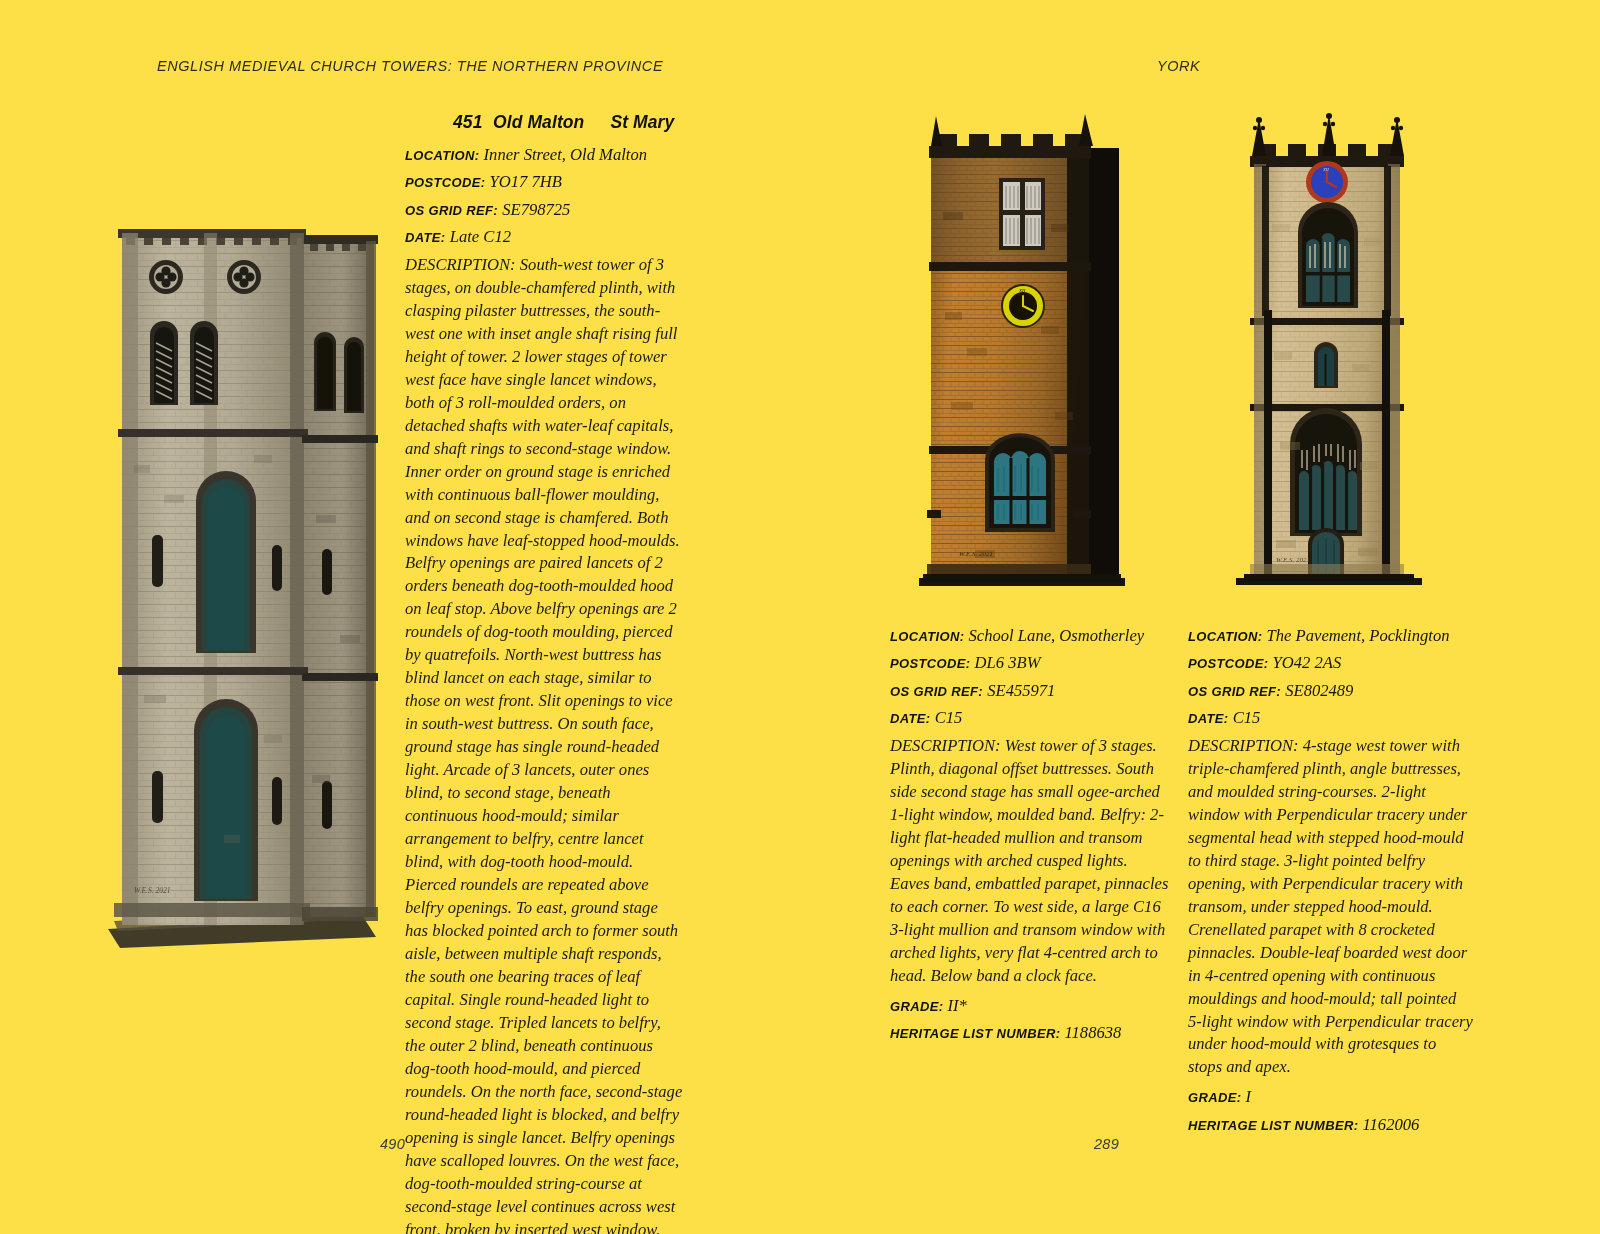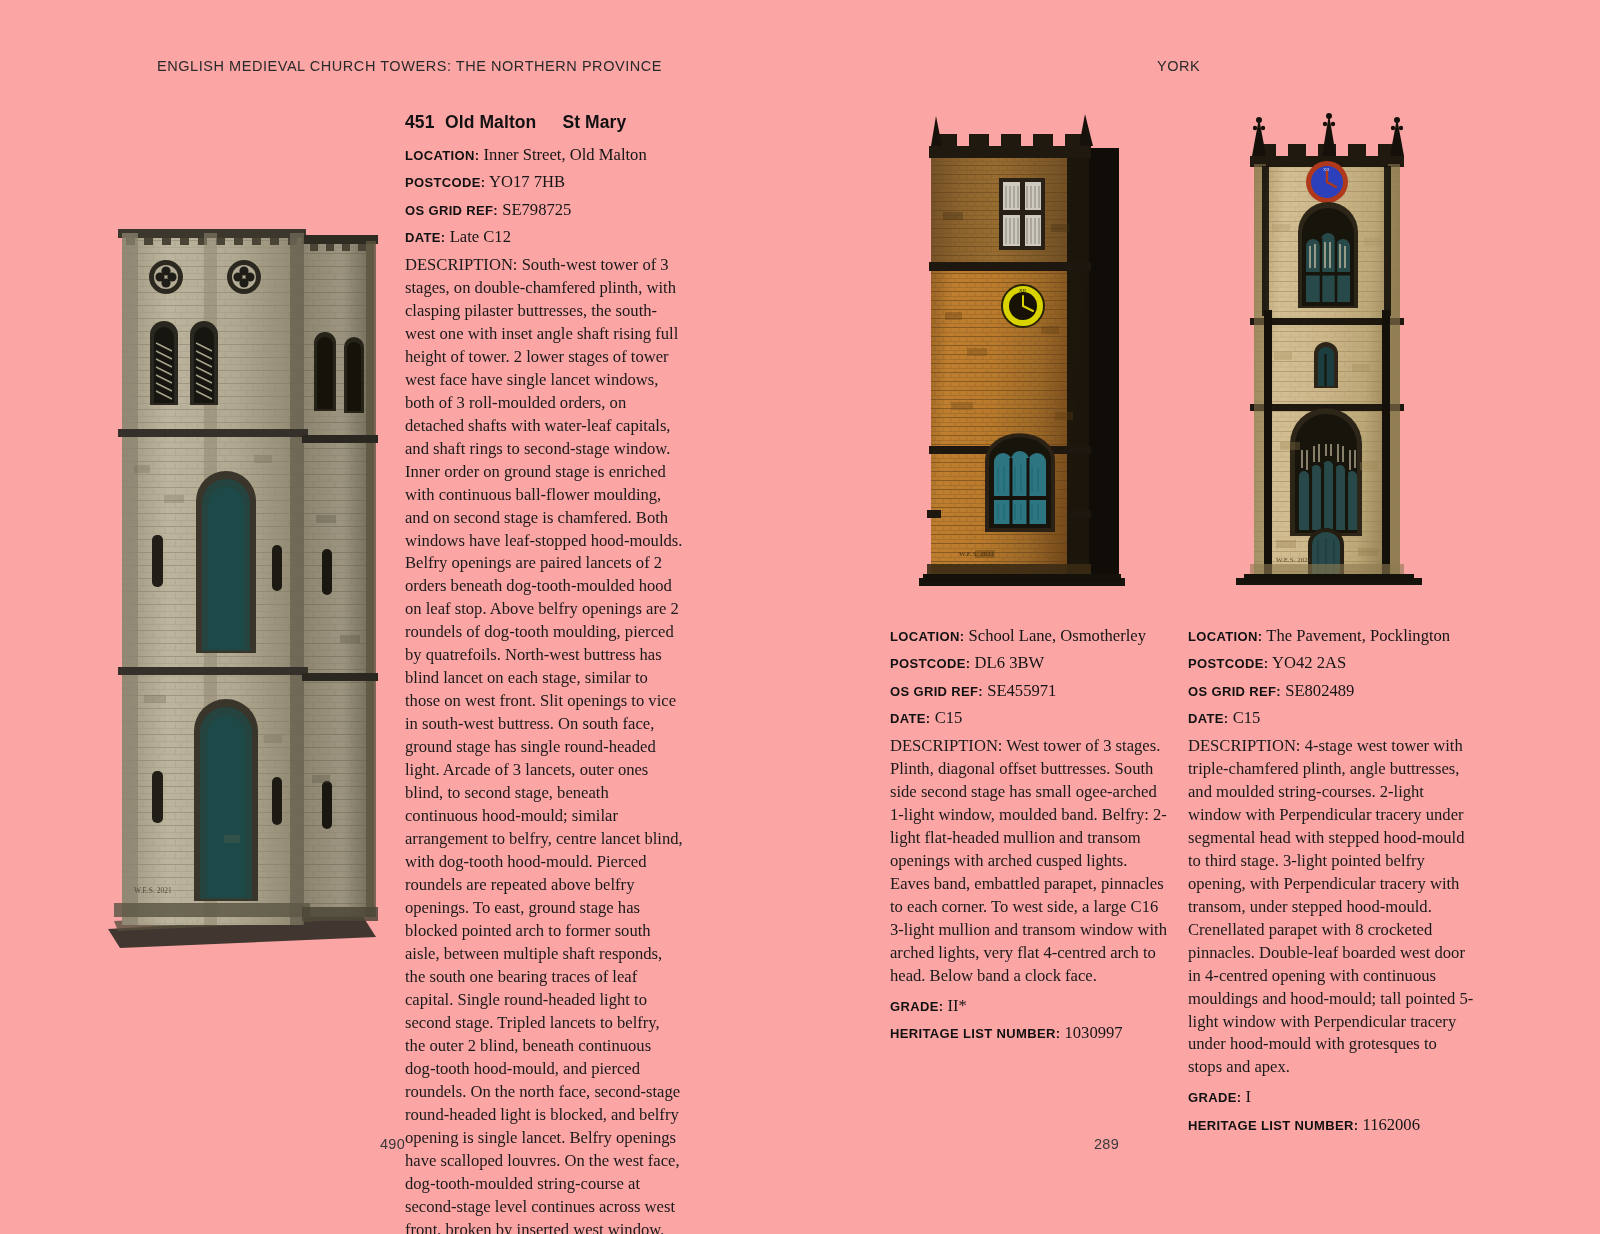--- a/index.html
+++ b/index.html
@@ -12,21 +12,22 @@
     height: 1234px;
     position: relative;
     font-family: "Liberation Serif", serif;
     color: #1a1a1a;
     overflow: hidden;
   }
 
   .page {
     position: absolute;
     inset: 0;
-    background: #fca5a5;
+    background: #fde047;
+    font-style: italic;
   }
 
   
   .runhead {
     position: absolute;
     top: 58px;
     font-family: "Liberation Sans", sans-serif;
     font-size: 14.5px;
     letter-spacing: 0.55px;
     color: #2a2a2a;
@@ -51,20 +52,21 @@
   
   .entry-head {
     display: flex;
     align-items: flex-start;
     font-family: "Liberation Sans", sans-serif;
     font-weight: 700;
     font-size: 17.5px;
     color: #111;
     letter-spacing: 0.1px;
     margin-bottom: 11px;
+    margin-left: 48px;
   }
   .entry-num {
     min-width: 40px;
     flex: 0 0 auto;
     font-weight: 700;
   }
   .entry-names {
     display: flex;
     flex-direction: column;
   }
@@ -578,21 +580,21 @@
     <p class="desc">
       <span class="lbl">DESCRIPTION:</span>
       <span class="val">West tower of 3 stages. Plinth, diagonal offset buttresses. South side second stage has small ogee-arched 1-light window, moulded band. Belfry: 2-light flat-headed mullion and transom openings with arched cusped lights. Eaves band, embattled parapet, pinnacles to each corner. To west side, a large C16 3-light mullion and transom window with arched lights, very flat 4-centred arch to head. Below band a clock face.</span>
     </p>
     <p class="field">
       <span class="lbl">GRADE:</span>
       <span class="val">II*</span>
     </p>
     <p class="field">
       <span class="lbl">HERITAGE LIST NUMBER:</span>
-      <span class="val">1030997</span>
+      <span class="val">1188638</span>
     </p>
   </div>
 
   <div class="col col-c">
 
     <p class="field">
       <span class="lbl">LOCATION:</span>
       <span class="val">The Pavement, Pocklington</span>
     </p>
     <p class="field">

